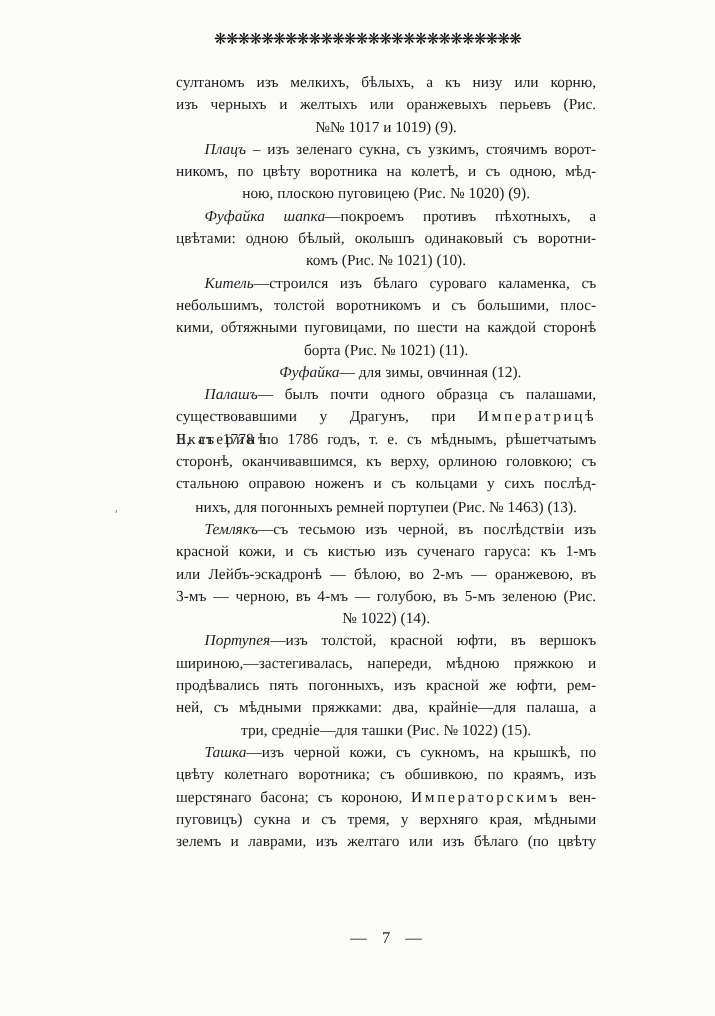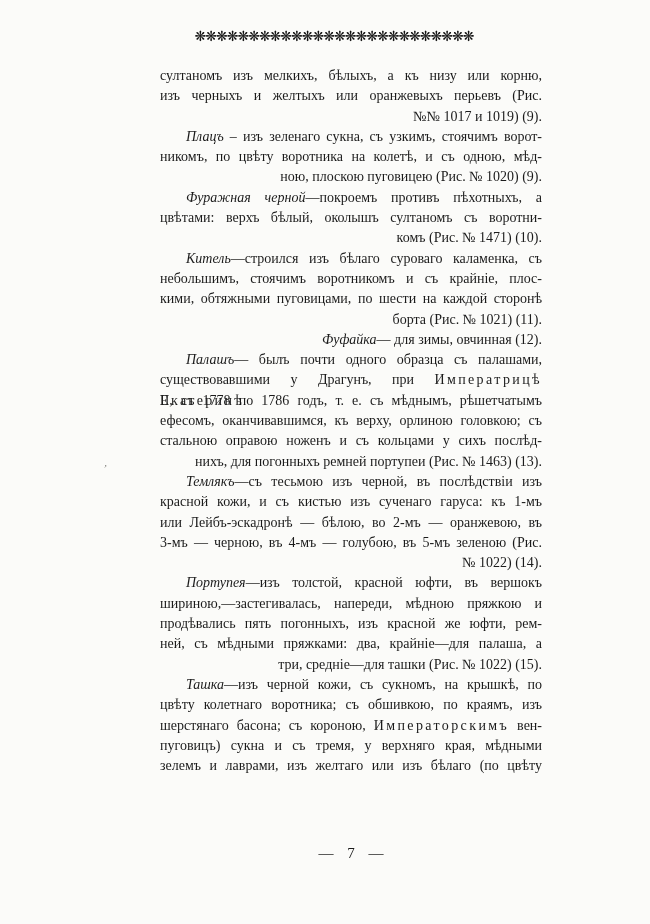--- a/index.html
+++ b/index.html
@@ -31,21 +31,21 @@
     position:absolute;
     top:66px; left:160px; width:382px;
     font-size:14px;
     line-height:20.3px;
     overflow:visible;
   }
   .para { margin:0; }
   .para.indent .line:first-child { text-indent:26px; }
   .line {
     white-space:nowrap;
-    text-align:right;
+    text-align:center;
     height:20.3px;
   }
   .line.j {
     text-align:justify;
     text-align-last:justify;
     white-space:normal;
   }
   .hw { font-style:italic; }
   .sp { letter-spacing:0.17em; }
   .tx { }
@@ -76,38 +76,38 @@
         <div class="line j"><span class="tx">султаномъ изъ мелкихъ, бѣлыхъ, а къ низу или корню,</span></div>
         <div class="line j"><span class="tx">изъ черныхъ и желтыхъ или оранжевыхъ перьевъ (Рис.</span></div>
         <div class="line"><span class="tx">№№ 1017 и 1019) (9).</span></div>
       </div>
       <div class="para indent">
         <div class="line j"><span class="hw">Плацъ</span><span class="tx"> – изъ зеленаго сукна, съ узкимъ, стоячимъ ворот-</span></div>
         <div class="line j"><span class="tx">никомъ, по цвѣту воротника на колетѣ, и съ одною, мѣд-</span></div>
         <div class="line"><span class="tx">ною, плоскою пуговицею (Рис. № 1020) (9).</span></div>
       </div>
       <div class="para indent">
-        <div class="line j"><span class="hw">Фуражная черной</span><span class="tx">—покроемъ противъ пѣхотныхъ, а</span></div>
-        <div class="line j"><span class="tx">цвѣтами: верхъ бѣлый, околышъ султаномъ съ воротни-</span></div>
-        <div class="line"><span class="tx">комъ (Рис. № 1471) (10).</span></div>
+        <div class="line j"><span class="hw">Фуфайка шапка</span><span class="tx">—покроемъ противъ пѣхотныхъ, а</span></div>
+        <div class="line j"><span class="tx">цвѣтами: одною бѣлый, околышъ одинаковый съ воротни-</span></div>
+        <div class="line"><span class="tx">комъ (Рис. № 1021) (10).</span></div>
       </div>
       <div class="para indent">
         <div class="line j"><span class="hw">Китель</span><span class="tx">—строился изъ бѣлаго суроваго каламенка, съ</span></div>
-        <div class="line j"><span class="tx">небольшимъ, стоячимъ воротникомъ и съ крайніе, плос-</span></div>
+        <div class="line j"><span class="tx">небольшимъ, толстой воротникомъ и съ большими, плос-</span></div>
         <div class="line j"><span class="tx">кими, обтяжными пуговицами, по шести на каждой сторонѣ</span></div>
         <div class="line"><span class="tx">борта (Рис. № 1021) (11).</span></div>
       </div>
       <div class="para indent">
         <div class="line"><span class="hw">Фуфайка</span><span class="tx">— для зимы, овчинная (12).</span></div>
       </div>
       <div class="para indent">
         <div class="line j"><span class="hw">Палашъ</span><span class="tx">— былъ почти одного образца съ палашами,</span></div>
         <div class="line j"><span class="tx">существовавшими у Драгунъ, при </span><span class="sp">Императрицѣ Екатеринѣ</span></div>
         <div class="line j"><span class="tx">II, съ 1778 по 1786 годъ, т. е. съ мѣднымъ, рѣшетчатымъ</span></div>
-        <div class="line j"><span class="tx">ефесомъ, оканчивавшимся, къ верху, орлиною головкою; съ</span></div>
+        <div class="line j"><span class="tx">сторонѣ, оканчивавшимся, къ верху, орлиною головкою; съ</span></div>
         <div class="line j"><span class="tx">стальною оправою ноженъ и съ кольцами у сихъ послѣд-</span></div>
         <div class="line"><span class="tx">нихъ, для погонныхъ ремней портупеи (Рис. № 1463) (13).</span></div>
       </div>
       <div class="para indent">
         <div class="line j"><span class="hw">Темлякъ</span><span class="tx">—съ тесьмою изъ черной, въ послѣдствіи изъ</span></div>
         <div class="line j"><span class="tx">красной кожи, и съ кистью изъ сученаго гаруса: къ 1-мъ</span></div>
         <div class="line j"><span class="tx">или Лейбъ-эскадронѣ — бѣлою, во 2-мъ — оранжевою, въ</span></div>
         <div class="line j"><span class="tx">3-мъ — черною, въ 4-мъ — голубою, въ 5-мъ зеленою (Рис.</span></div>
         <div class="line"><span class="tx">№ 1022) (14).</span></div>
       </div>

